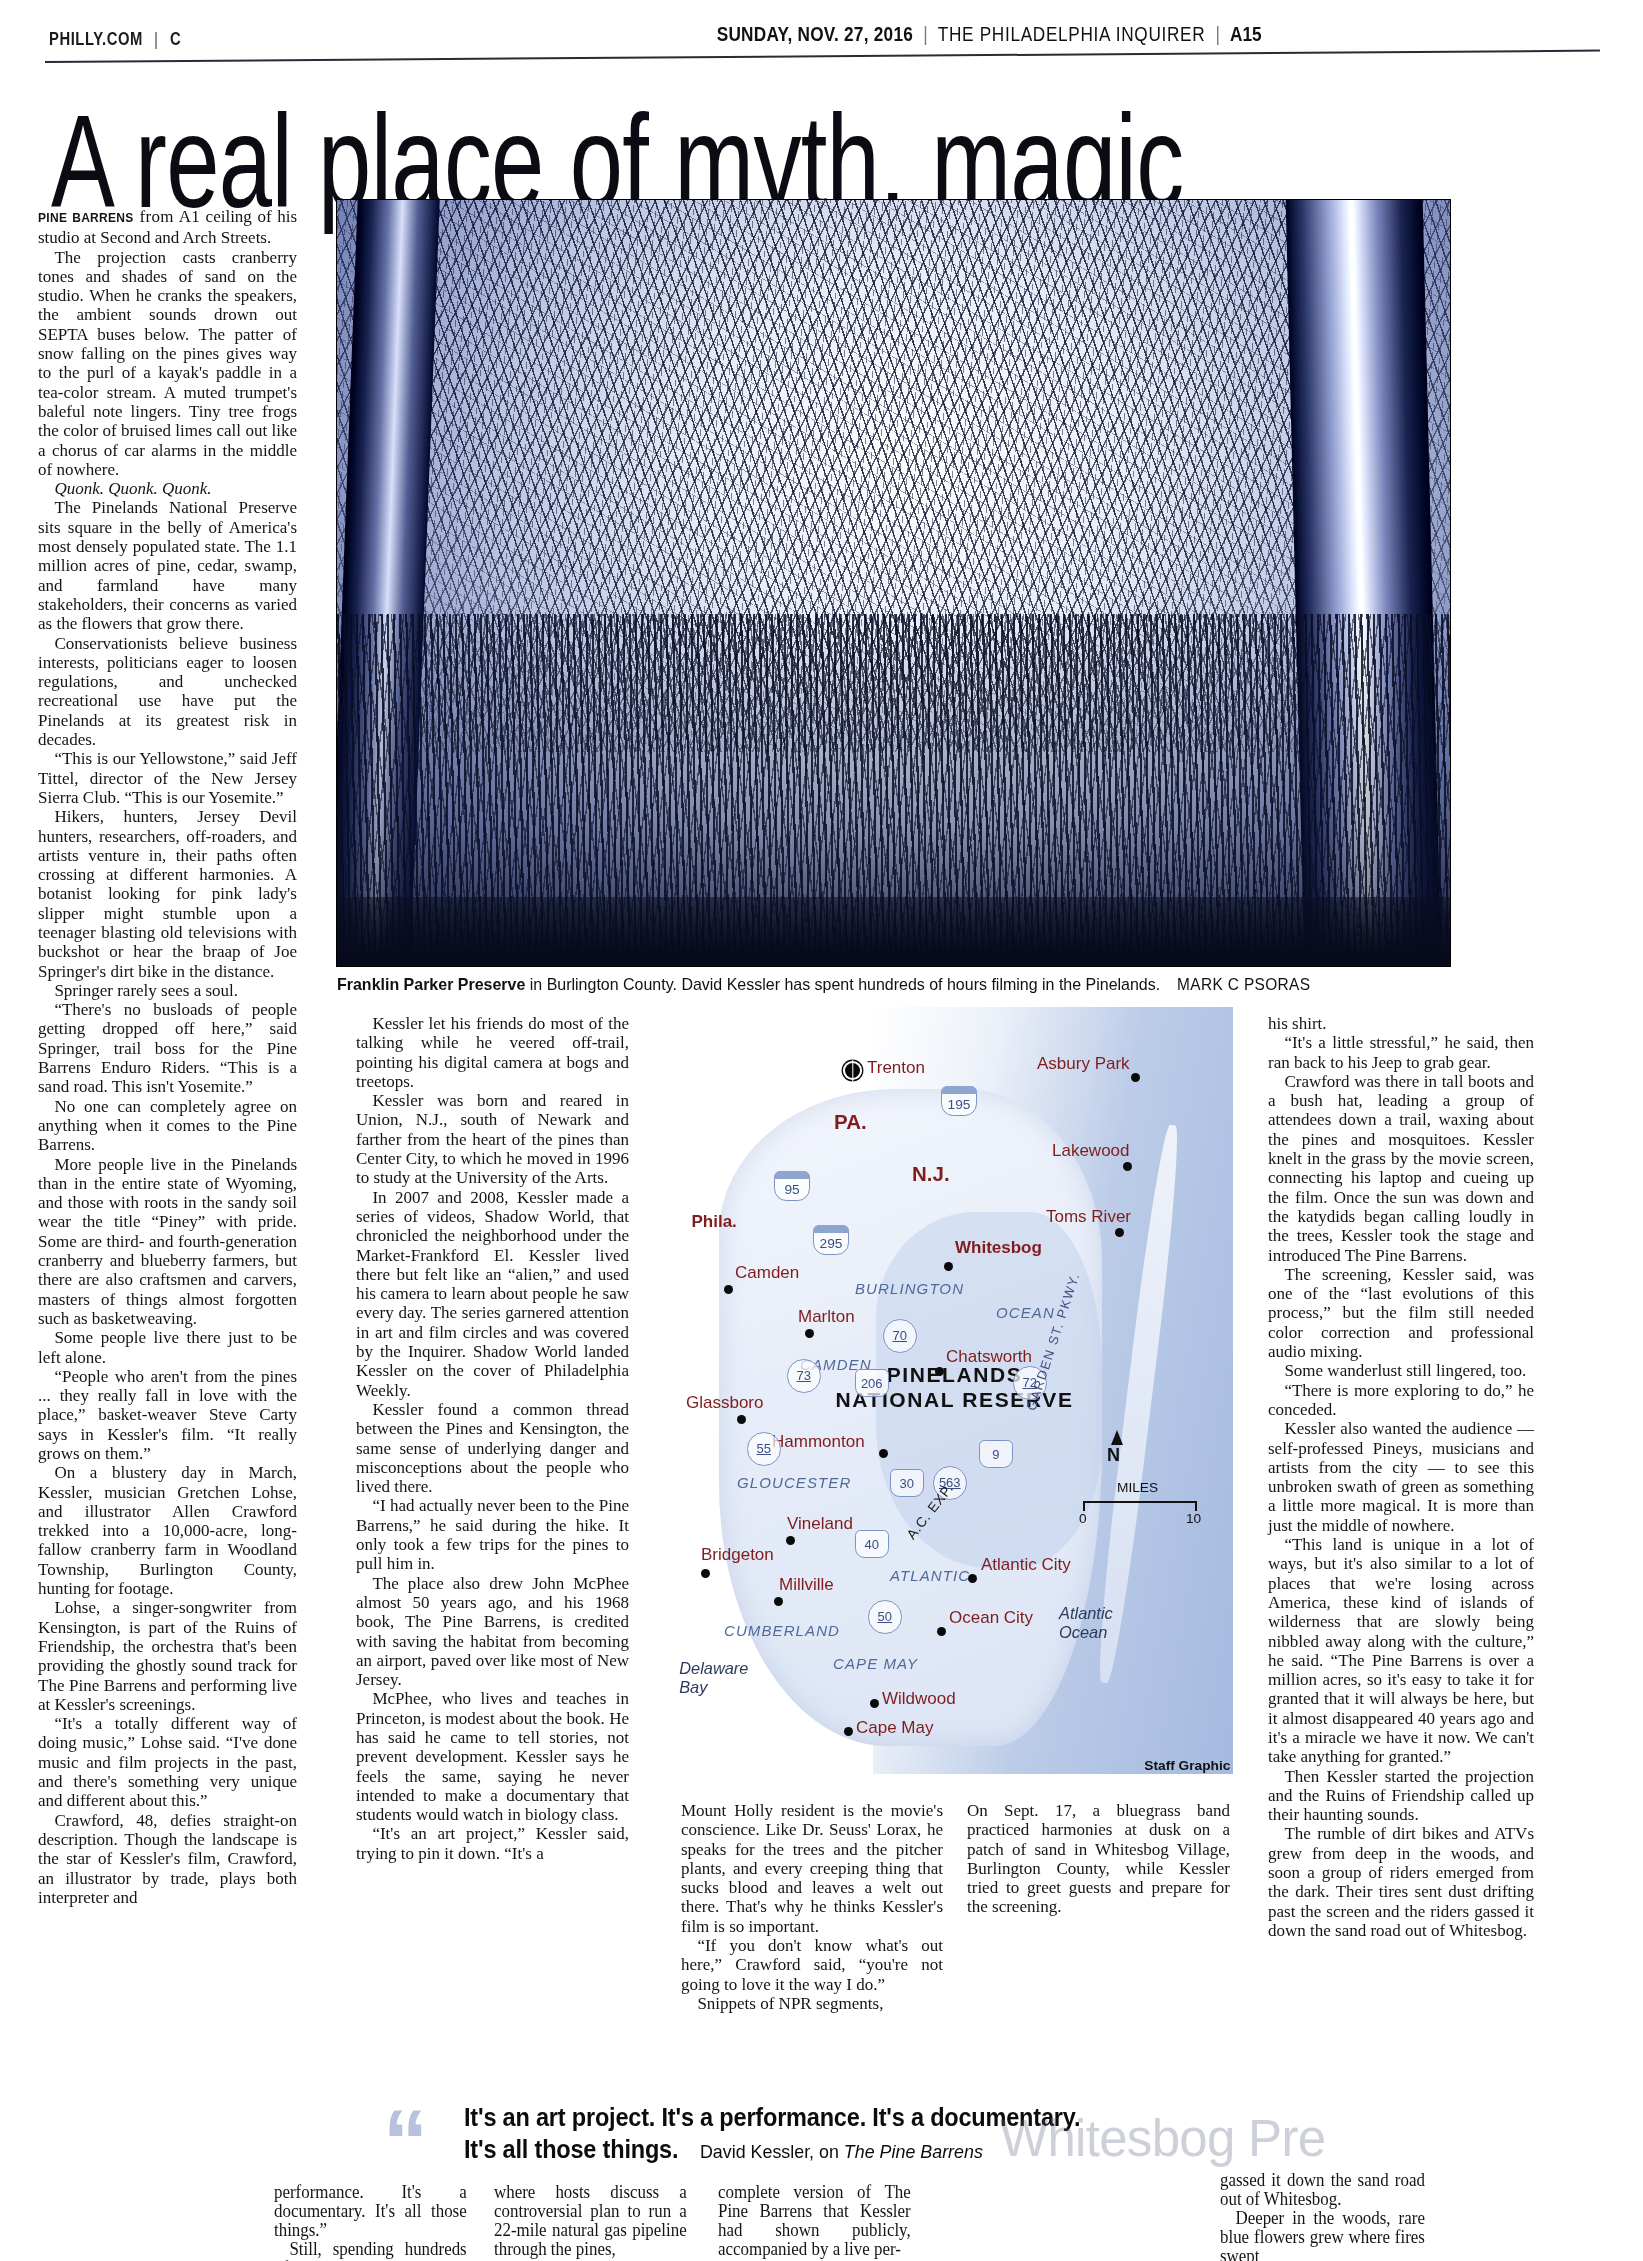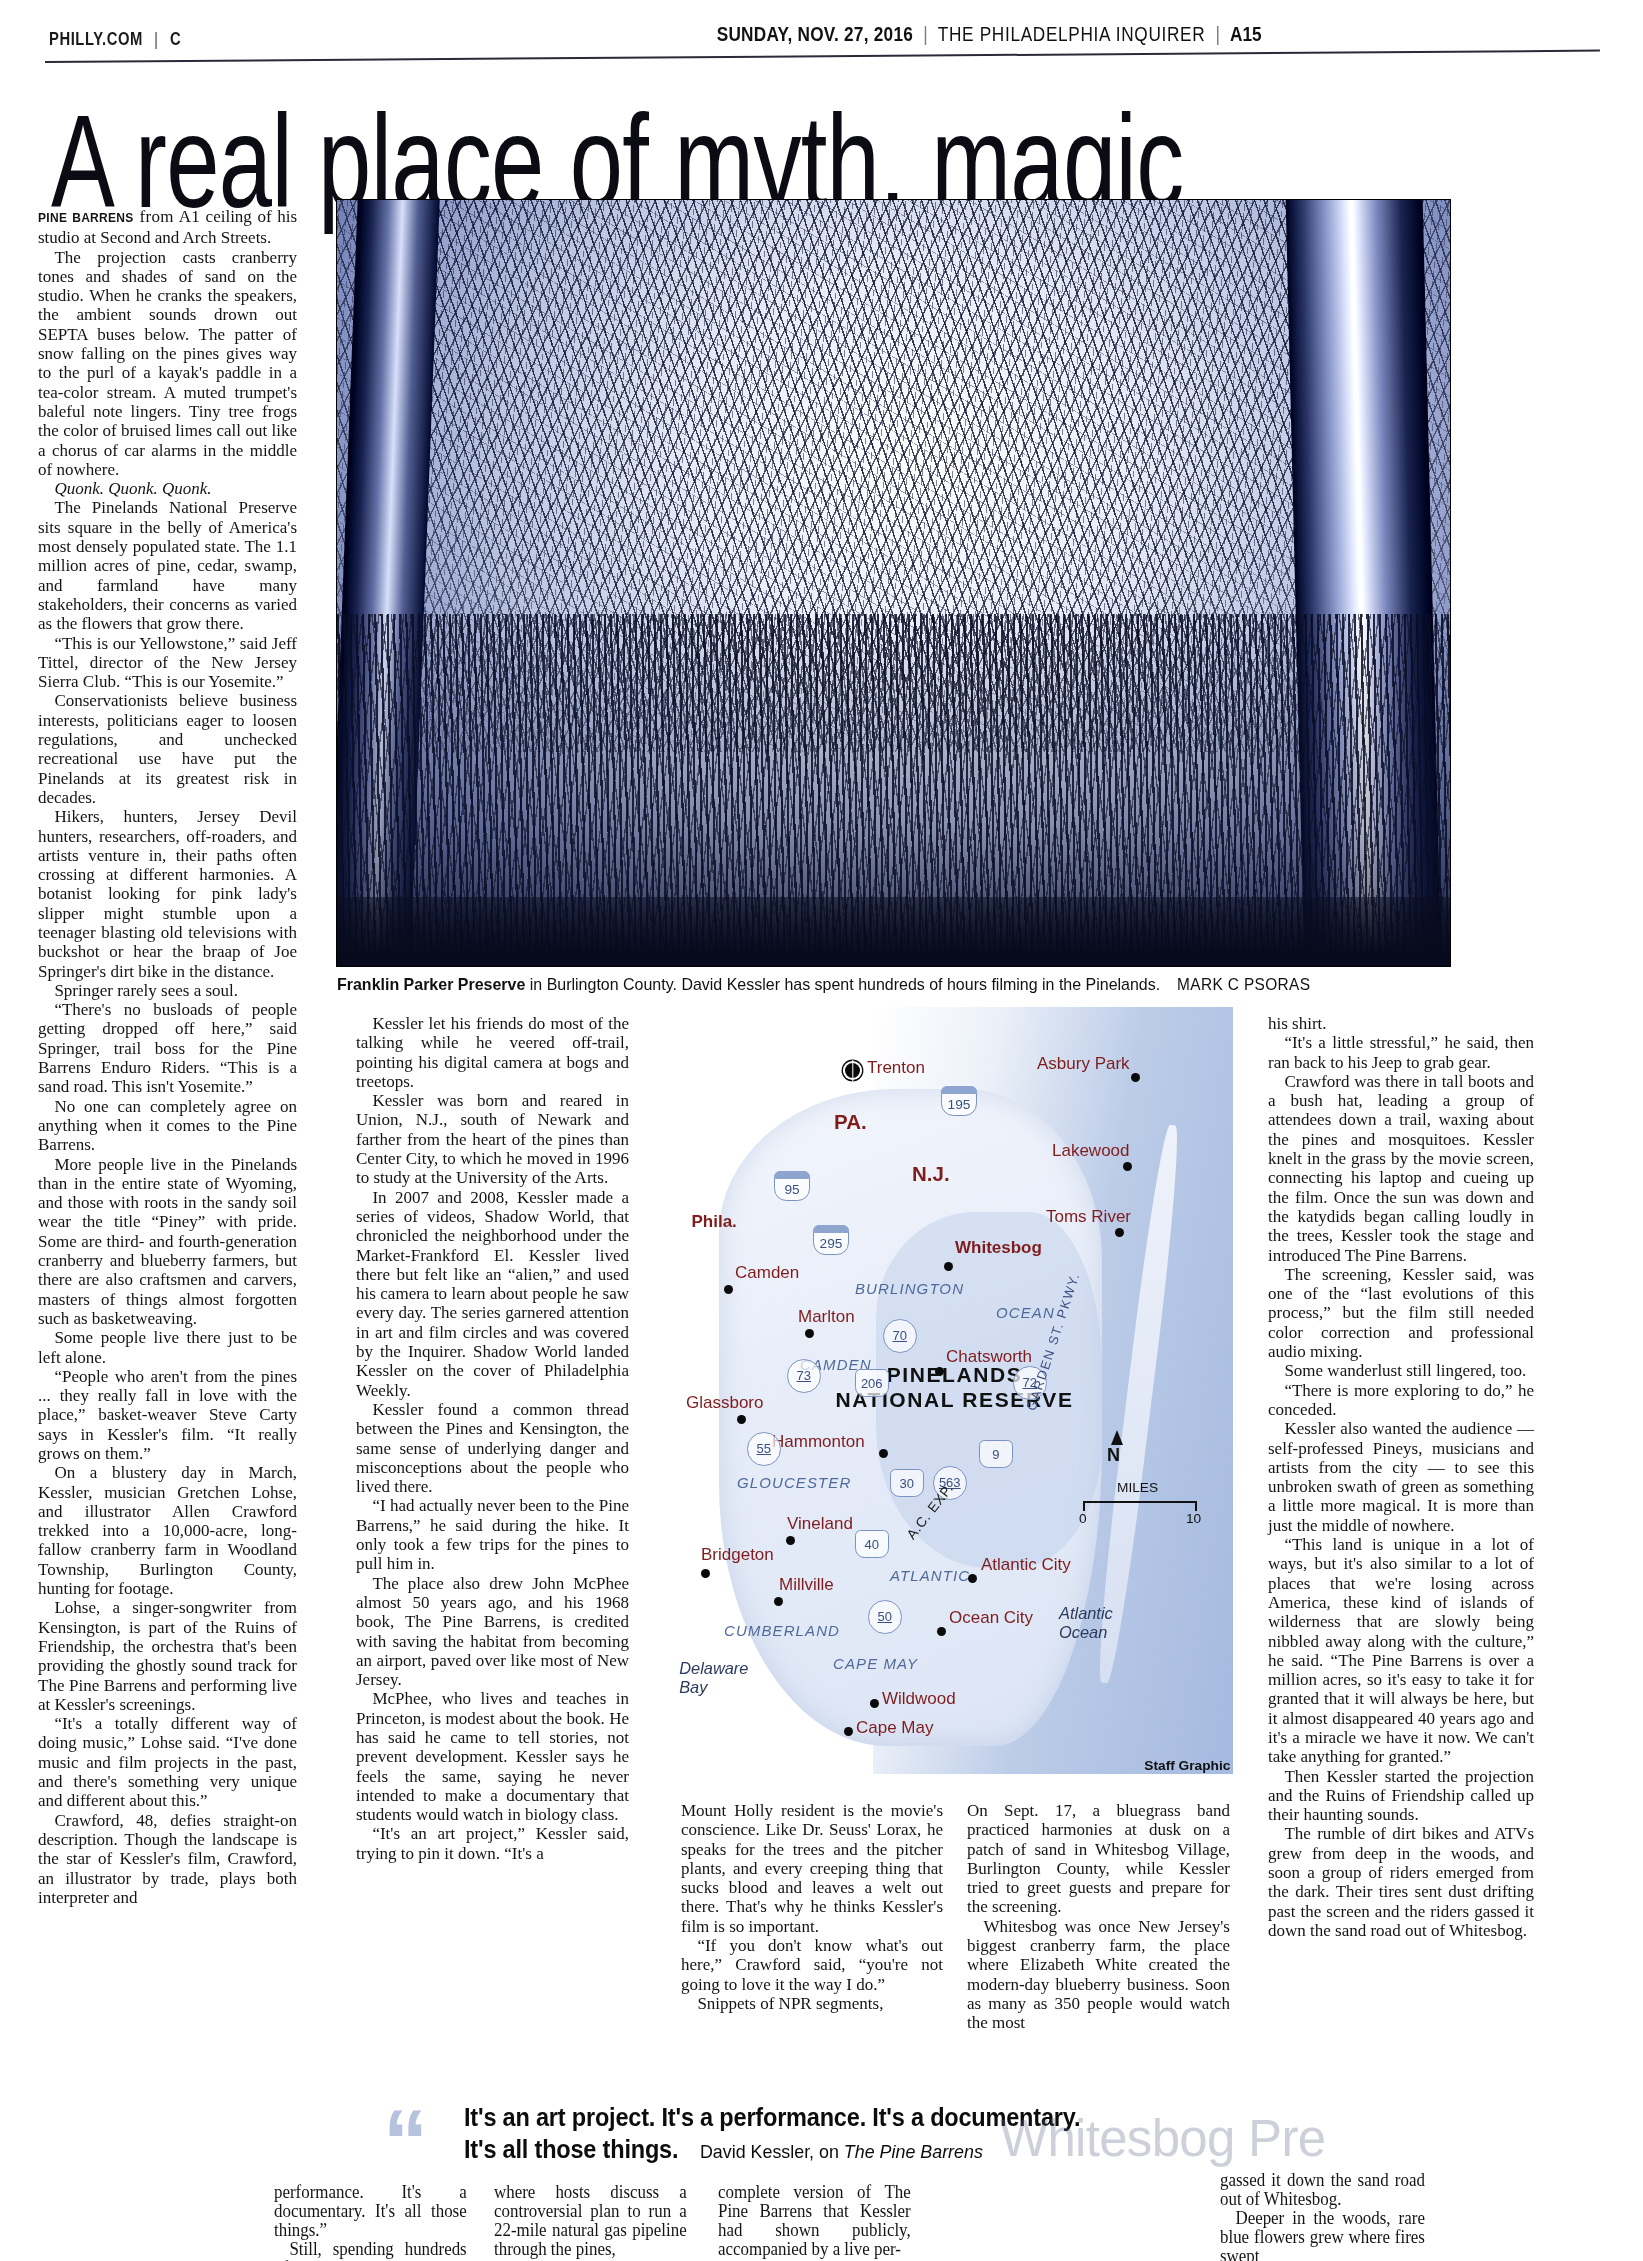--- a/index.html
+++ b/index.html
@@ -316,22 +316,22 @@
   </div>
 
   <div class="col" id="c1" style="left:38px; top:207px; width:259px; height:1986px;">
     <p class="noindent">
       <span class="jump">PINE BARRENS</span><span class="jump" style="font-weight:400;font-family:'Liberation Serif',serif;font-size:17px;"> from A1</span>
       <span>ceiling of his studio at Second and Arch Streets.</span>
     </p>
     <p>The projection casts cranberry tones and shades of sand on the studio. When he cranks the speakers, the ambient sounds drown out SEPTA buses below. The patter of snow falling on the pines gives way to the purl of a kayak's paddle in a tea-color stream. A muted trumpet's baleful note lingers. Tiny tree frogs the color of bruised limes call out like a chorus of car alarms in the middle of nowhere.</p>
     <p style="font-style:italic;"><span>Quonk. Quonk. Quonk.</span></p>
     <p>The Pinelands National Preserve sits square in the belly of America's most densely populated state. The 1.1 million acres of pine, cedar, swamp, and farmland have many stakeholders, their concerns as varied as the flowers that grow there.</p>
+    <p>Conservationists believe business interests, politicians eager to loosen regulations, and unchecked recreational use have put the Pinelands at its greatest risk in decades.</p>
     <p>“This is our Yellowstone,” said Jeff Tittel, director of the New Jersey Sierra Club. “This is our Yosemite.”</p>
-    <p>Conservationists believe business interests, politicians eager to loosen regulations, and unchecked recreational use have put the Pinelands at its greatest risk in decades.</p>
     <p>Hikers, hunters, Jersey Devil hunters, researchers, off-roaders, and artists venture in, their paths often crossing at different harmonies. A botanist looking for pink lady's slipper might stumble upon a teenager blasting old televisions with buckshot or hear the braap of Joe Springer's dirt bike in the distance.</p>
     <p>Springer rarely sees a soul.</p>
     <p>“There's no busloads of people getting dropped off here,” said Springer, trail boss for the Pine Barrens Enduro Riders. “This is a sand road. This isn't Yosemite.”</p>
     <p>No one can completely agree on anything when it comes to the Pine Barrens.</p>
     <p>More people live in the Pinelands than in the entire state of Wyoming, and those with roots in the sandy soil wear the title “Piney” with pride. Some are third- and fourth-generation cranberry and blueberry farmers, but there are also craftsmen and carvers, masters of things almost forgotten such as basketweaving.</p>
     <p>Some people live there just to be left alone.</p>
     <p>“People who aren't from the pines ... they really fall in love with the place,” basket-weaver Steve Carty says in Kessler's film. “It really grows on them.”</p>
     <p>On a blustery day in March, Kessler, musician Gretchen Lohse, and illustrator Allen Crawford trekked into a 10,000-acre, long-fallow cranberry farm in Woodland Township, Burlington County, hunting for footage.</p>
     <p>Lohse, a singer-songwriter from Kensington, is part of the Ruins of Friendship, the orchestra that's been providing the ghostly sound track for The Pine Barrens and performing live at Kessler's screenings.</p>
     <p>“It's a totally different way of doing music,” Lohse said. “I've done music and film projects in the past, and there's something very unique and different about this.”</p>
@@ -458,21 +458,20 @@
   </div>
 
   <div class="col" id="c3" style="left:681px; top:1801px; width:262px; height:294px;">
     <p class="noindent">Mount Holly resident is the movie's conscience. Like Dr. Seuss' Lorax, he speaks for the trees and the pitcher plants, and every creeping thing that sucks blood and leaves a welt out there. That's why he thinks Kessler's film is so important.</p>
     <p>“If you don't know what's out here,” Crawford said, “you're not going to love it the way I do.”</p>
     <p>Snippets of NPR segments,</p>
   </div>
 
   <div class="col" id="c4" style="left:967px; top:1801px; width:263px; height:294px;">
     <p class="noindent">On Sept. 17, a bluegrass band practiced harmonies at dusk on a patch of sand in Whitesbog Village, Burlington County, while Kessler tried to greet guests and prepare for the screening.</p>
-    <p>Whitesbog was once New Jersey's biggest cranberry farm, the place where Elizabeth White created the modern-day blueberry business. Soon as many as 350 people would watch the most</p>
   </div>
 
   <div class="col" id="c5" style="left:1268px; top:1014px; width:266px; height:1164px;">
     <p class="noindent">his shirt.</p>
     <p>“It's a little stressful,” he said, then ran back to his Jeep to grab gear.</p>
     <p>Crawford was there in tall boots and a bush hat, leading a group of attendees down a trail, waxing about the pines and mosquitoes. Kessler knelt in the grass by the movie screen, connecting his laptop and cueing up the film. Once the sun was down and the katydids began calling loudly in the trees, Kessler took the stage and introduced The Pine Barrens.</p>
     <p>The screening, Kessler said, was one of the “last evolutions of this process,” but the film still needed color correction and professional audio mixing.</p>
     <p>Some wanderlust still lingered, too.</p>
     <p>“There is more exploring to do,” he conceded.</p>
     <p>Kessler also wanted the audience — self-professed Pineys, musicians and artists from the city — to see this unbroken swath of green as something a little more magical. It is more than just the middle of nowhere.</p>

